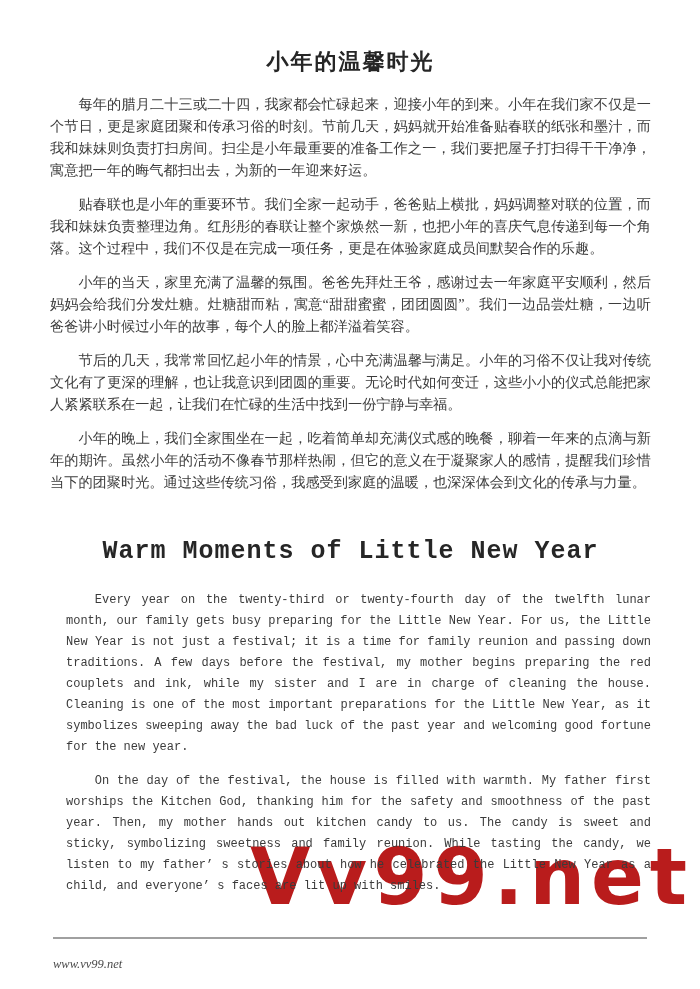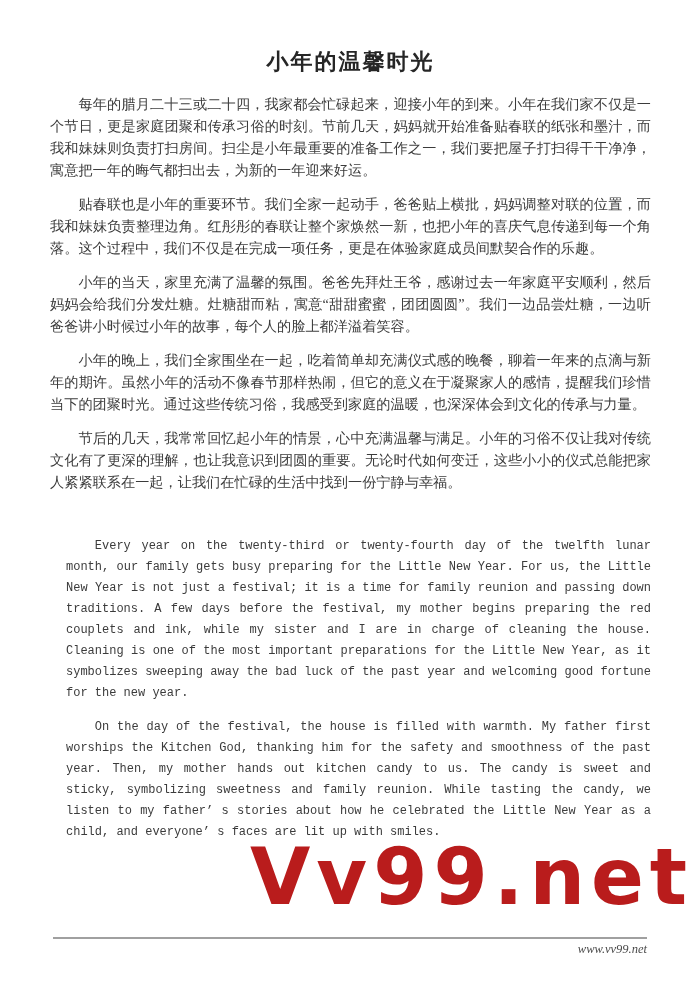--- a/index.html
+++ b/index.html
@@ -96,47 +96,47 @@
   
   .footer {
     position: absolute;
     left: 53px;
     top: 937px;
     width: 594px;
     border-top: 2px solid #a0a0a0;
     z-index: 2;
   }
   .footer-url {
-    margin-top: 3px;
-    text-align: right;
+    margin-top: 18px;
     font-family: "Liberation Serif", "DejaVu Serif", serif;
     font-style: italic;
     font-size: 12.5px;
     color: #4a4a4a;
   }
 </style>
 </head>
 <body>
 
 <div class="page">
 
   <div class="watermark">Vv99.net</div>
 
   <div class="content">
 
     <div class="cn-section">
       <h1 class="cn-title">小年的温馨时光</h1>
       <p class="cn-paragraph">每年的腊月二十三或二十四，我家都会忙碌起来，迎接小年的到来。小年在我们家不仅是一个节日，更是家庭团聚和传承习俗的时刻。节前几天，妈妈就开始准备贴春联的纸张和墨汁，而我和妹妹则负责打扫房间。扫尘是小年最重要的准备工作之一，我们要把屋子打扫得干干净净，寓意把一年的晦气都扫出去，为新的一年迎来好运。</p>
       <p class="cn-paragraph">贴春联也是小年的重要环节。我们全家一起动手，爸爸贴上横批，妈妈调整对联的位置，而我和妹妹负责整理边角。红彤彤的春联让整个家焕然一新，也把小年的喜庆气息传递到每一个角落。这个过程中，我们不仅是在完成一项任务，更是在体验家庭成员间默契合作的乐趣。</p>
       <p class="cn-paragraph">小年的当天，家里充满了温馨的氛围。爸爸先拜灶王爷，感谢过去一年家庭平安顺利，然后妈妈会给我们分发灶糖。灶糖甜而粘，寓意“甜甜蜜蜜，团团圆圆”。我们一边品尝灶糖，一边听爸爸讲小时候过小年的故事，每个人的脸上都洋溢着笑容。</p>
+      <p class="cn-paragraph">节后的几天，我常常回忆起小年的情景，心中充满温馨与满足。小年的习俗不仅让我对传统文化有了更深的理解，也让我意识到团圆的重要。无论时代如何变迁，这些小小的仪式总能把家人紧紧联系在一起，让我们在忙碌的生活中找到一份宁静与幸福。</p>
       <p class="cn-paragraph">小年的晚上，我们全家围坐在一起，吃着简单却充满仪式感的晚餐，聊着一年来的点滴与新年的期许。虽然小年的活动不像春节那样热闹，但它的意义在于凝聚家人的感情，提醒我们珍惜当下的团聚时光。通过这些传统习俗，我感受到家庭的温暖，也深深体会到文化的传承与力量。</p>
-      <p class="cn-paragraph">节后的几天，我常常回忆起小年的情景，心中充满温馨与满足。小年的习俗不仅让我对传统文化有了更深的理解，也让我意识到团圆的重要。无论时代如何变迁，这些小小的仪式总能把家人紧紧联系在一起，让我们在忙碌的生活中找到一份宁静与幸福。</p>
     </div>
 
     <div class="en-section">
+      <h2 class="en-title">Warm Moments of Little New Year</h2>
       <p class="en-paragraph">Every year on the twenty-third or twenty-fourth day of the twelfth lunar month, our family gets busy preparing for the Little New Year. For us, the Little New Year is not just a festival; it is a time for family reunion and passing down traditions. A few days before the festival, my mother begins preparing the red couplets and ink, while my sister and I are in charge of cleaning the house. Cleaning is one of the most important preparations for the Little New Year, as it symbolizes sweeping away the bad luck of the past year and welcoming good fortune for the new year.</p>
       <p class="en-paragraph">On the day of the festival, the house is filled with warmth. My father first worships the Kitchen God, thanking him for the safety and smoothness of the past year. Then, my mother hands out kitchen candy to us. The candy is sweet and sticky, symbolizing sweetness and family reunion. While tasting the candy, we listen to my father’ s stories about how he celebrated the Little New Year as a child, and everyone’ s faces are lit up with smiles.</p>
     </div>
 
   </div>
 
   <div class="footer">
     <div class="footer-url">www.vv99.net</div>
   </div>
 

